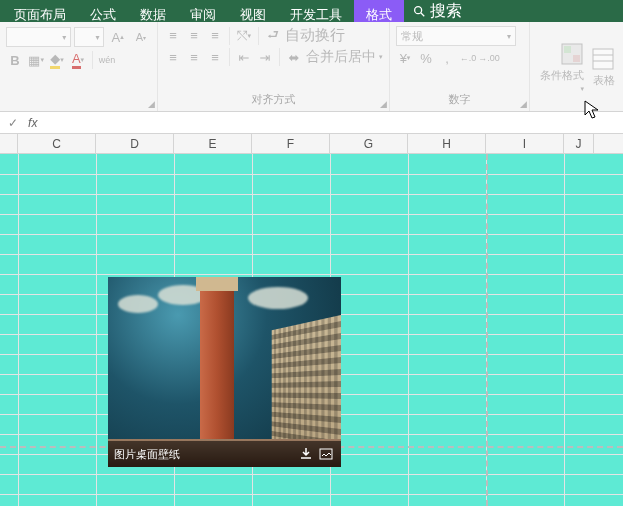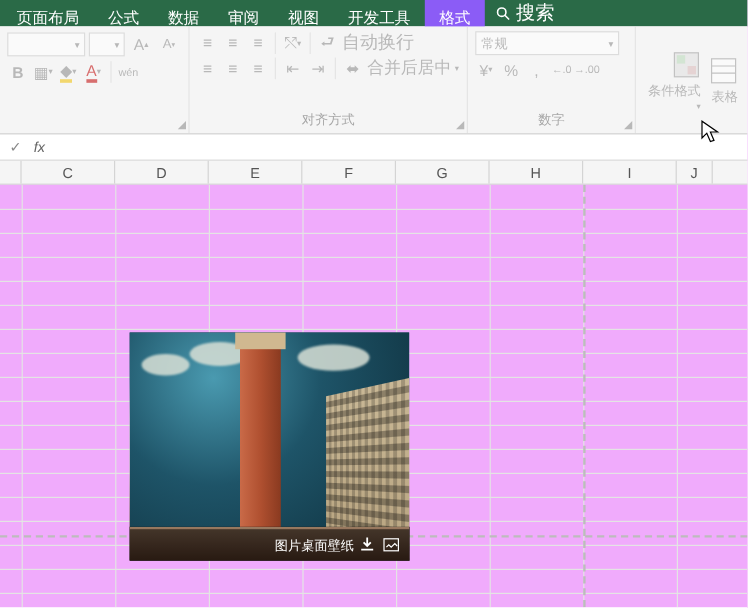--- a/index.html
+++ b/index.html
@@ -29,21 +29,21 @@
 .dim { opacity: 0.55; }
 
 .formula-bar { height: 22px; border-bottom: 1px solid #d4d4d4; display: flex; align-items: center; padding-left: 8px; gap: 10px; }
 .fb-icon { color: #888; font-size: 12px; }
 .fx { font-style: italic; font-size: 12px; color: #666; }
 
 .colhdr-row { height: 20px; display: flex; border-bottom: 1px solid #d4d4d4; background: #f5f5f5; }
 .rowhdr-col { width: 18px; border-right: 1px solid #d4d4d4; }
 .colhdr { flex: 0 0 78px; border-right: 1px solid #d4d4d4; font-size: 12px; color: #555; display: flex; align-items: center; justify-content: center; }
 
-.grid { position: relative; height: 352px; background: #f0abfc; overflow: hidden; text-align: right; }
+.grid { position: relative; height: 352px; background: #5eead4; overflow: hidden; }
 .vline { position: absolute; top: 0; bottom: 0; width: 0; border-left: 1px solid #e4e4e4; }
 .hline { position: absolute; left: 0; right: 0; height: 0; border-top: 1px solid #e4e4e4; }
 .dashline-v { position: absolute; top: 0; bottom: 0; border-left: 2px dashed #bcbcbc; }
 .dashline-h { position: absolute; left: 0; right: 0; border-top: 2px dashed #bcbcbc; }
 
 .embedded-image { position: absolute; left: 108px; top: 123px; width: 233px; height: 190px; background: linear-gradient(to bottom, #0e3a4c 0%, #2a6a7a 20%, #c9d6c8 38%, #e8dfc9 60%, #a8826a 78%, #6a4a3a 100%); overflow: hidden; }
 .sky { position: absolute; inset: 0; background: radial-gradient(circle at 30% 20%, #4a9ab0 0%, #1e5468 40%, #0c2a36 100%); }
 .cloud { position: absolute; background: #d8e0d6; border-radius: 50%; filter: blur(1px); opacity: 0.85; }
 .building-right { position: absolute; right: 0; top: 38px; width: 100px; height: 152px; background: linear-gradient(to bottom, #c9b896 0%, #b8a480 100%); transform: perspective(200px) rotateY(-30deg); transform-origin: right center; }
 .building-right::before { content: ""; position: absolute; inset: 0; background: repeating-linear-gradient(to bottom, transparent 0 6px, rgba(0,0,0,0.3) 6px 12px), repeating-linear-gradient(to right, transparent 0 4px, rgba(0,0,0,0.2) 4px 8px); }

